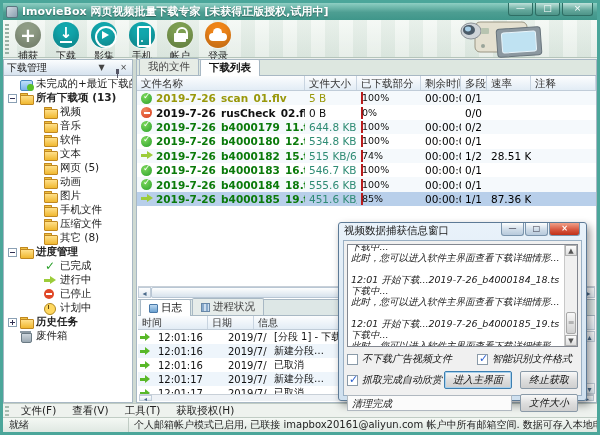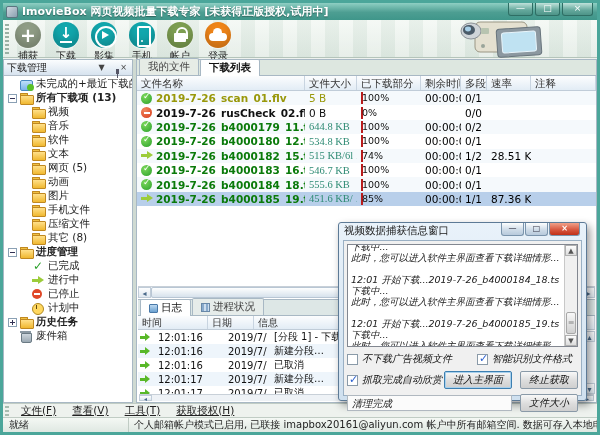--- a/index.html
+++ b/index.html
@@ -50,21 +50,21 @@
     display:flex; align-items:center; font-size:10px; color:#222; padding:0 3px; }
   .sb-title { flex:1; }
   .sb-hicon { font-size:8px; color:#444; width:11px; text-align:center; }
   .pin { position:relative; width:9px; height:10px; }
   .pin::before { content:""; position:absolute; left:3px; top:1px; width:3px; height:5px; background:#556; }
   .pin::after { content:""; position:absolute; left:4px; top:6px; width:1px; height:4px; background:#556; }
 
   .tree { position:absolute; left:0; top:17px; right:0; bottom:0; overflow:hidden; }
   .titem { height:14px; display:flex; align-items:center; font-size:10.5px; color:#222; white-space:nowrap; }
   .titem.bold .tlabel { font-weight:bold; }
-  .pad0 { padding-left:4px; } .pad1 { padding-left:16px; } .pad2 { padding-left:28px; }
+  .pad0 { padding-left:4px; } .pad1 { padding-left:16px; } .pad2 { padding-left:40px; }
   .exp { width:9px; height:9px; border:1px solid #8aa0b4; background:#fff; margin-right:3px; position:relative; flex:none; }
   .exp::before { content:""; position:absolute; left:1px; right:1px; top:3px; height:1px; background:#335; }
   .exp.plus::after { content:""; position:absolute; top:1px; bottom:1px; left:3px; width:1px; background:#335; }
   .ic { width:13px; height:11px; margin-right:3px; position:relative; flex:none; }
   .ic-folder::before { content:""; position:absolute; left:0; top:0; width:6px; height:3px; background:#f0c040; border:1px solid #c08820; border-bottom:none; border-radius:1px 1px 0 0; }
   .ic-folder::after { content:""; position:absolute; left:0; top:2px; width:12px; height:8px; background:linear-gradient(#ffe08a,#f0b830); border:1px solid #c08820; border-radius:1px; }
   .ic-refresh::after { content:""; position:absolute; left:0; top:1px; width:11px; height:9px; background:linear-gradient(#bfe0f8,#7ab4e8); border:1px solid #4888c0; border-radius:2px; }
   .ic-refresh::before { content:""; position:absolute; right:-1px; bottom:-1px; width:7px; height:7px; background:#58c028; border-radius:50%; z-index:1; }
   .ic-check::before { content:"✓"; position:absolute; left:1px; top:-2px; color:#2aa02a; font-size:12px; font-weight:bold; }
   .ic-arrow::before { content:""; position:absolute; left:0; top:4px; width:6px; height:3px; background:#9ccc3a; }
@@ -93,21 +93,21 @@
   .c-name { width:168px; } .c-size { width:52px; } .c-prog { width:64px; } .c-time { width:40px; }
   .c-seg { width:26px; } .c-speed { width:44px; } .c-note { flex:1; }
 
   .trow { height:14.4px; display:flex; align-items:center; font-size:10.5px; }
   .trow:nth-child(odd) { background:#f5f9fc; }
   .trow.sel { background:#b8cfea; }
   .cell { padding:0 4px; white-space:nowrap; overflow:hidden; }
   .cell.c-name { display:flex; align-items:center; }
   .cell .ic { width:12px; }
   .nm { font-weight:bold; }
-  .t-green { color:#0a7a0a; } .t-olive { color:#99980a; } .t-black { color:#111; } .t-teal { color:#2e8b74;font-family:Liberation Serif, serif; }
+  .t-green { color:#0a7a0a; } .t-olive { color:#99980a; } .t-black { color:#111; } .t-teal { color:#2e8b74; }
   .pbar { position:relative; width:58px; height:11px; border:1px solid #b91c1c; background:#fff; }
   .pfill { position:absolute; left:0; top:0; bottom:0; background:linear-gradient(#e2f23a,#bcd800); }
   .plabel { position:absolute; left:0; right:0; top:0; text-align:center; font-size:9.5px; line-height:11px; color:#111; }
 
   .hscroll { position:absolute; left:1px; right:1px; height:12px; background:#eef2f6; border-top:1px solid #c8d0d8; display:flex; }
   .hscroll.mainhs { top:226px; }
   .sarrow { width:13px; height:11px; font-size:8px; color:#4a6a8a; text-align:center; line-height:11px; background:linear-gradient(#fdfefe,#dfe8f0); border:1px solid #c0ccd8; }
   .sthumb { height:11px; background:linear-gradient(#fdfefe,#d7e2ec); border:1px solid #b8c6d4; border-radius:2px; }
   .hspacer { flex:1; }
 
@@ -158,21 +158,21 @@
   .pushbtn { height:18px; padding:0 8px; background:linear-gradient(#f8f8f8,#dcdcdc 55%,#cfcfcf); border:1px solid #8a9aa8; border-radius:2px;
     font-size:10px; color:#111; line-height:16px; text-align:center; }
   .pushbtn.focused { border:1px solid #3c7fb1; box-shadow:0 0 0 1px #a8d0ec inset; }
   .dlg-row .pushbtn { margin-left:8px; }
   .statusfield { flex:1; height:16px; background:#fbfbfb; border:1px solid #b0b8c0; font-size:10px; color:#222; line-height:15px; padding:0 4px; }
 
   
   .menubar { position:absolute; left:0; top:400px; width:594px; height:14px; background:#eef2ee; border-top:1px solid #c0ccc4;
     display:flex; align-items:center; font-size:10.5px; color:#222; }
   .mgrip { width:4px; height:10px; margin:0 4px 0 2px; background:repeating-linear-gradient(#a8bcb0 0 2px, transparent 2px 4px); }
-  .mitem { padding:16px 8px;text-decoration:underline; }
+  .mitem { padding:16px 8px; }
   .statusbar { position:absolute; left:0; top:414px; width:594px; height:15px; background:linear-gradient(#f4f8f4,#dfe8e2);
     border-top:1px solid #c0ccc4; display:flex; align-items:center; font-size:10px; color:#222; }
   .st-left { width:126px; padding:0 6px; border-right:1px solid #c0ccc4; flex:none; }
   .st-right { flex:1; padding:0 5px; white-space:nowrap; overflow:hidden; }
 </style>
 </head>
 <body>
 
 <div class="window">
 <div class="app">

